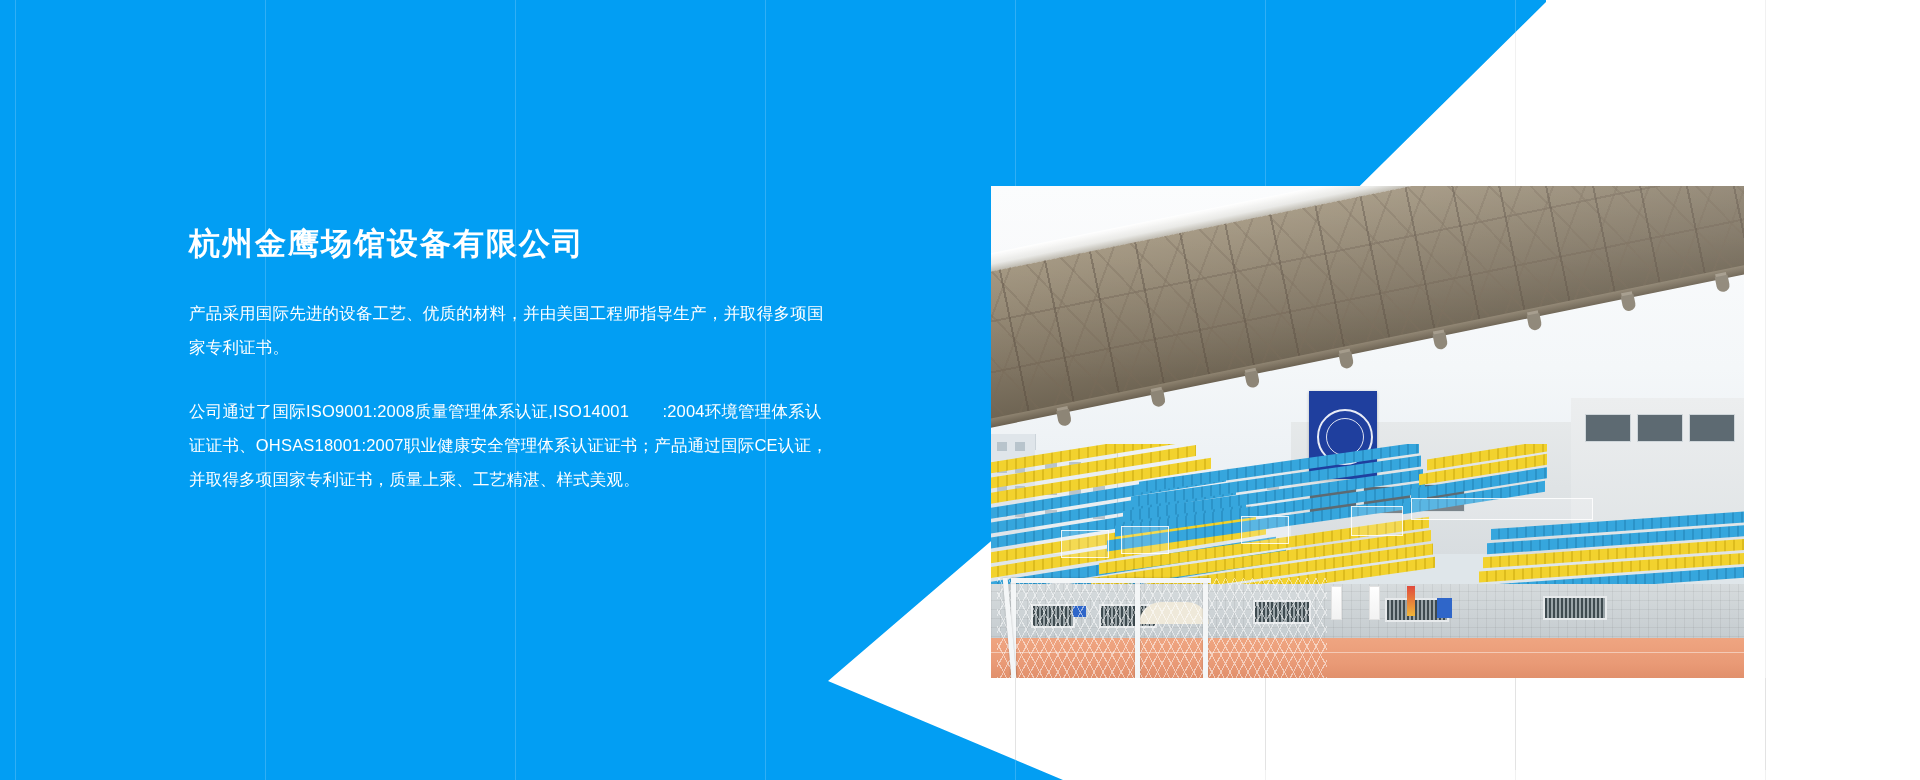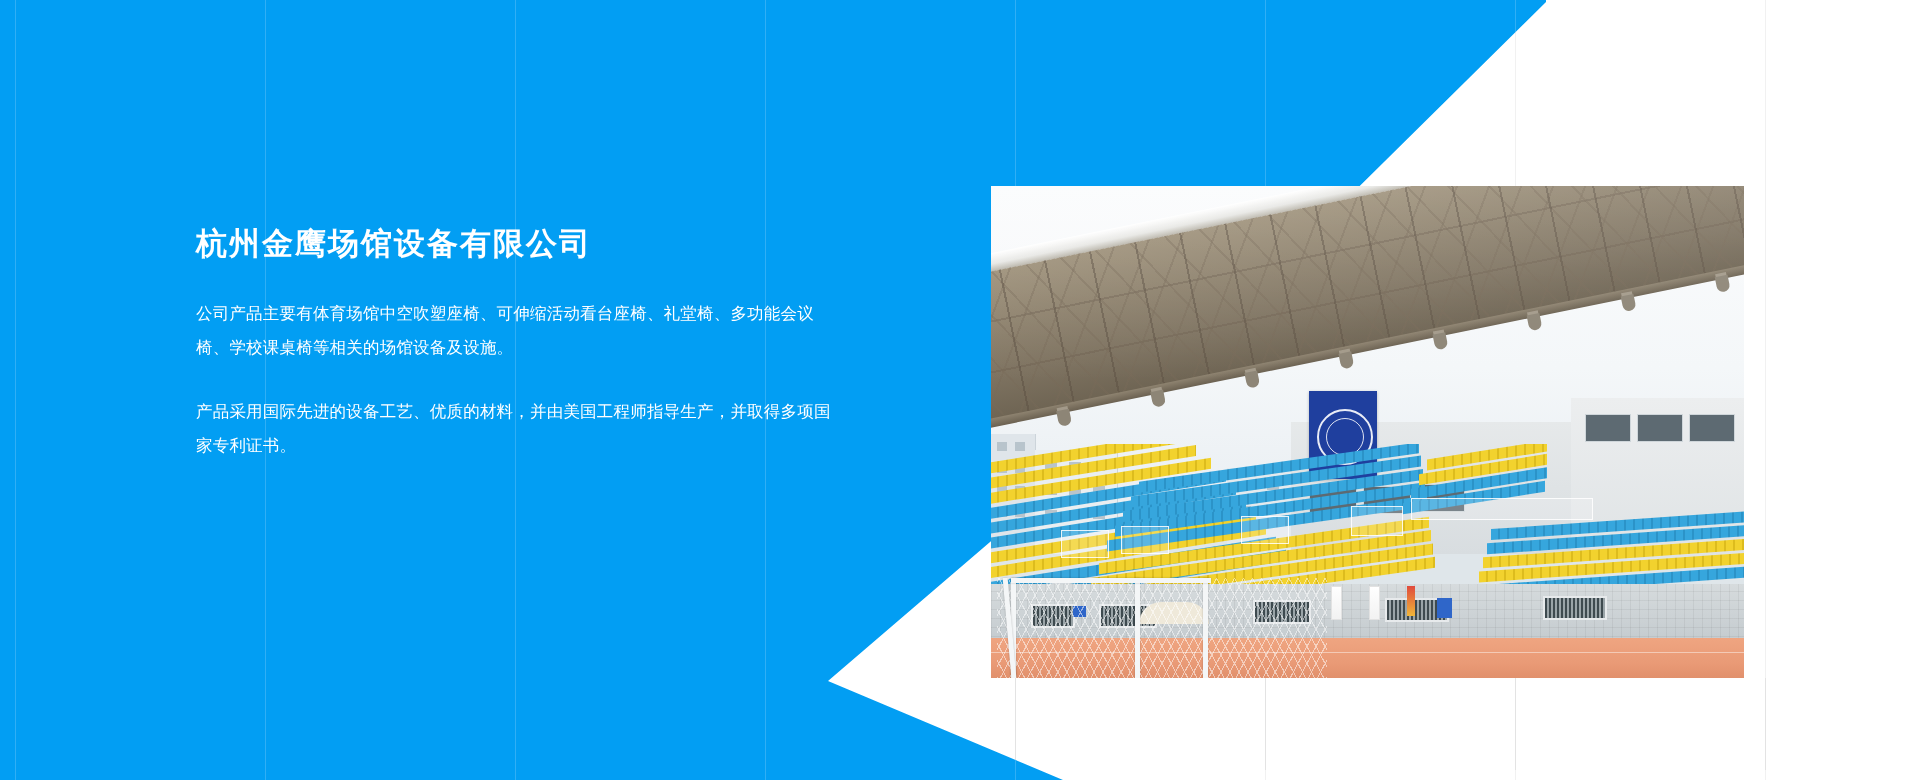--- a/index.html
+++ b/index.html
@@ -38,21 +38,21 @@
   .blue-grid{
     position:absolute;left:0;top:0;width:1920px;height:780px;
     background-image:linear-gradient(to right, rgba(255,255,255,0.18) 1px, transparent 1px);
     background-size:250px 100%;
     background-position:15px 0;
     -webkit-clip-path:polygon(0 0, 1546px 0, 1546px 2px, 1060px 482px, 828px 681px, 1063px 780px, 0 780px);
     clip-path:polygon(0 0, 1546px 0, 1546px 2px, 1060px 482px, 828px 681px, 1063px 780px, 0 780px);
   }
 
   
-  .copy{position:absolute;left:196px;top:225px;width:640px;}
+  .copy{position:absolute;left:189px;top:225px;width:640px;}
   .company-title{
     font-size:31px;font-weight:bold;color:#ffffff;letter-spacing:2px;
     margin:0 0 34px 0;line-height:1.2;white-space:nowrap;
   }
   .para{
     font-size:16.5px;color:#ffffff;line-height:34px;margin:0 0 30px 0;
     font-weight:400;letter-spacing:.2px;
   }
   .para:last-child{margin-bottom:0;}
 
@@ -148,22 +148,22 @@
   <div class="white-grid"></div>
   <div class="white-grid-clip">
     <div class="wg"></div>
   </div>
 
   <div class="blue-panel"></div>
   <div class="blue-grid"></div>
 
   <div class="copy">
     <h1 class="company-title">杭州金鹰场馆设备有限公司</h1>
-    <p class="para">公司产品主要有体育场馆中空吹塑座椅、可伸缩活动看台座椅、礼堂椅、多功能会议椅、学校课桌椅等相关的场馆设备及设施。</p>
     <p class="para">产品采用国际先进的设备工艺、优质的材料，并由美国工程师指导生产，并取得多项国家专利证书。</p>
+    <p class="para">公司通过了国际ISO9001:2008质量管理体系认证,ISO14001　　:2004环境管理体系认证证书、OHSAS18001:2007职业健康安全管理体系认证证书；产品通过国际CE认证，并取得多项国家专利证书，质量上乘、工艺精湛、样式美观。</p>
   </div>
 
   <div class="photo-frame">
     <div class="photo">
       <div class="sky"></div>
 
       <div class="bldg" style="left:0;top:248px;width:44px;height:120px;">
         <div class="win" style="left:6px;top:8px;width:10px;height:9px;"></div>
         <div class="win" style="left:24px;top:8px;width:10px;height:9px;"></div>
         <div class="win" style="left:6px;top:30px;width:10px;height:9px;"></div>

